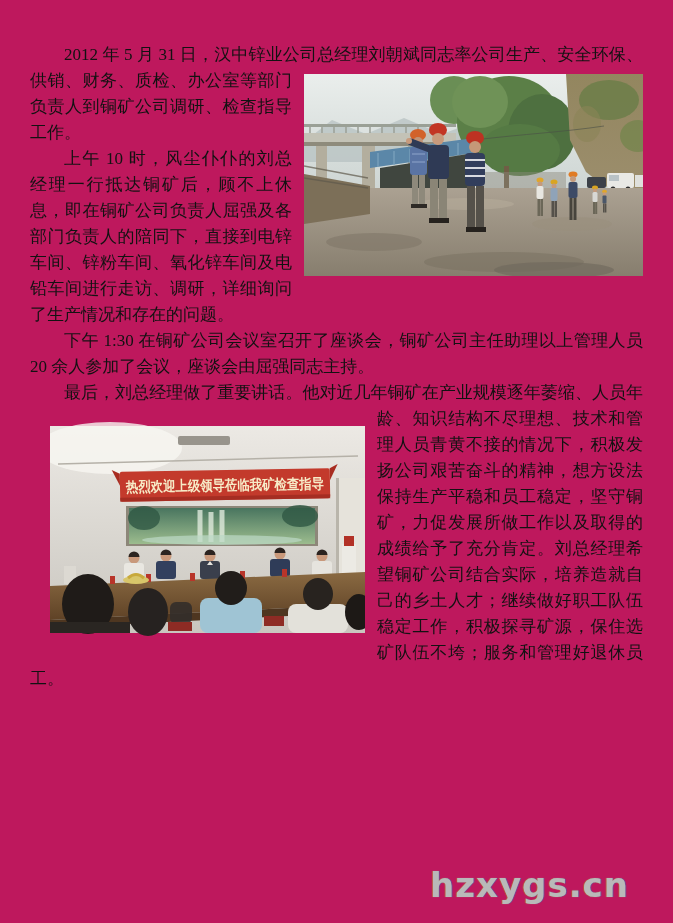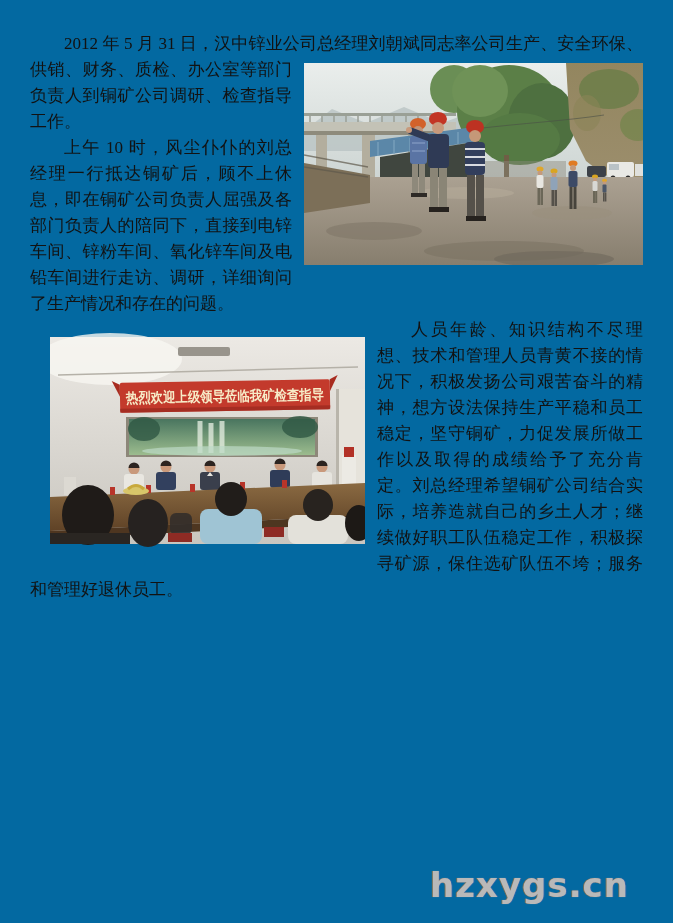--- a/index.html
+++ b/index.html
@@ -1,21 +1,21 @@
 <!DOCTYPE html>
 <html><head>
 <meta charset="utf-8">
 <style>
   html,body{margin:0;padding:0;background:#ffffff;}
   .page{
     position:relative;
     width:673px;height:923px;
-    background:#0369a1;
+    background:#be185d;
     box-sizing:border-box;
-    padding:31px 30px 0 30px;
+    padding:42px 30px 0 30px;
     overflow:hidden;
     font-family:"Liberation Serif","DejaVu Serif",serif;
     font-size:17px;
     line-height:26px;
     color:#121212;
     text-align:justify;
   }
   .para{margin:0;text-indent:2em;}
   .photo{display:block;}
   .photo-right{float:right;width:339px;height:202px;margin:6px 0 10px 12px;}
@@ -170,23 +170,24 @@
               <rect x="14" y="54" width="8" height="42" fill="#55514a"></rect>
           <rect x="4" y="95" width="10" height="5" fill="#26221e"></rect>
               <rect x="14" y="95" width="10" height="5" fill="#26221e"></rect>
         </g>
       </g>
     </svg>
       </span><span>全环保、供销、财务、质检、办公室等部门负责人到铜矿公司调研、检查指导工作。</span></p>
 
   <p class="para">上午 10 时，风尘仆仆的刘总经理一行抵达铜矿后，顾不上休息，即在铜矿公司负责人屈强及各部门负责人的陪同下，直接到电锌车间、锌粉车间、氧化锌车间及电铅车间进行走访、调研，详细询问了生产情况和存在的问题。</p>
 
-
-
-  <p class="para"><span class="photo photo-left">
+  <p class="para">下午 1:30 在铜矿公司会议室召开了座谈会，铜矿公司主任助理以上管理人员 20 余人参加了会议，座谈会由屈强同志主持。</p>
+
+
+  <p class="para"><span>最后，刘总经理做了重要讲话。他对近几年铜矿在产业规模逐年萎缩、</span><span class="photo photo-left">
         <svg viewBox="0 0 315 207" xmlns="http://www.w3.org/2000/svg">
       <defs>
         <linearGradient id="g2wall" x1="0" y1="0" x2="0" y2="1">
               <stop offset="0" stop-color="#ece9e4"></stop>
               <stop offset="1" stop-color="#c9c6bf"></stop>
             </linearGradient>
         <linearGradient id="g2paint" x1="0" y1="0" x2="0" y2="1">
               <stop offset="0" stop-color="#49755f"></stop>
               <stop offset="1" stop-color="#9cbc8e"></stop>
             </linearGradient>

